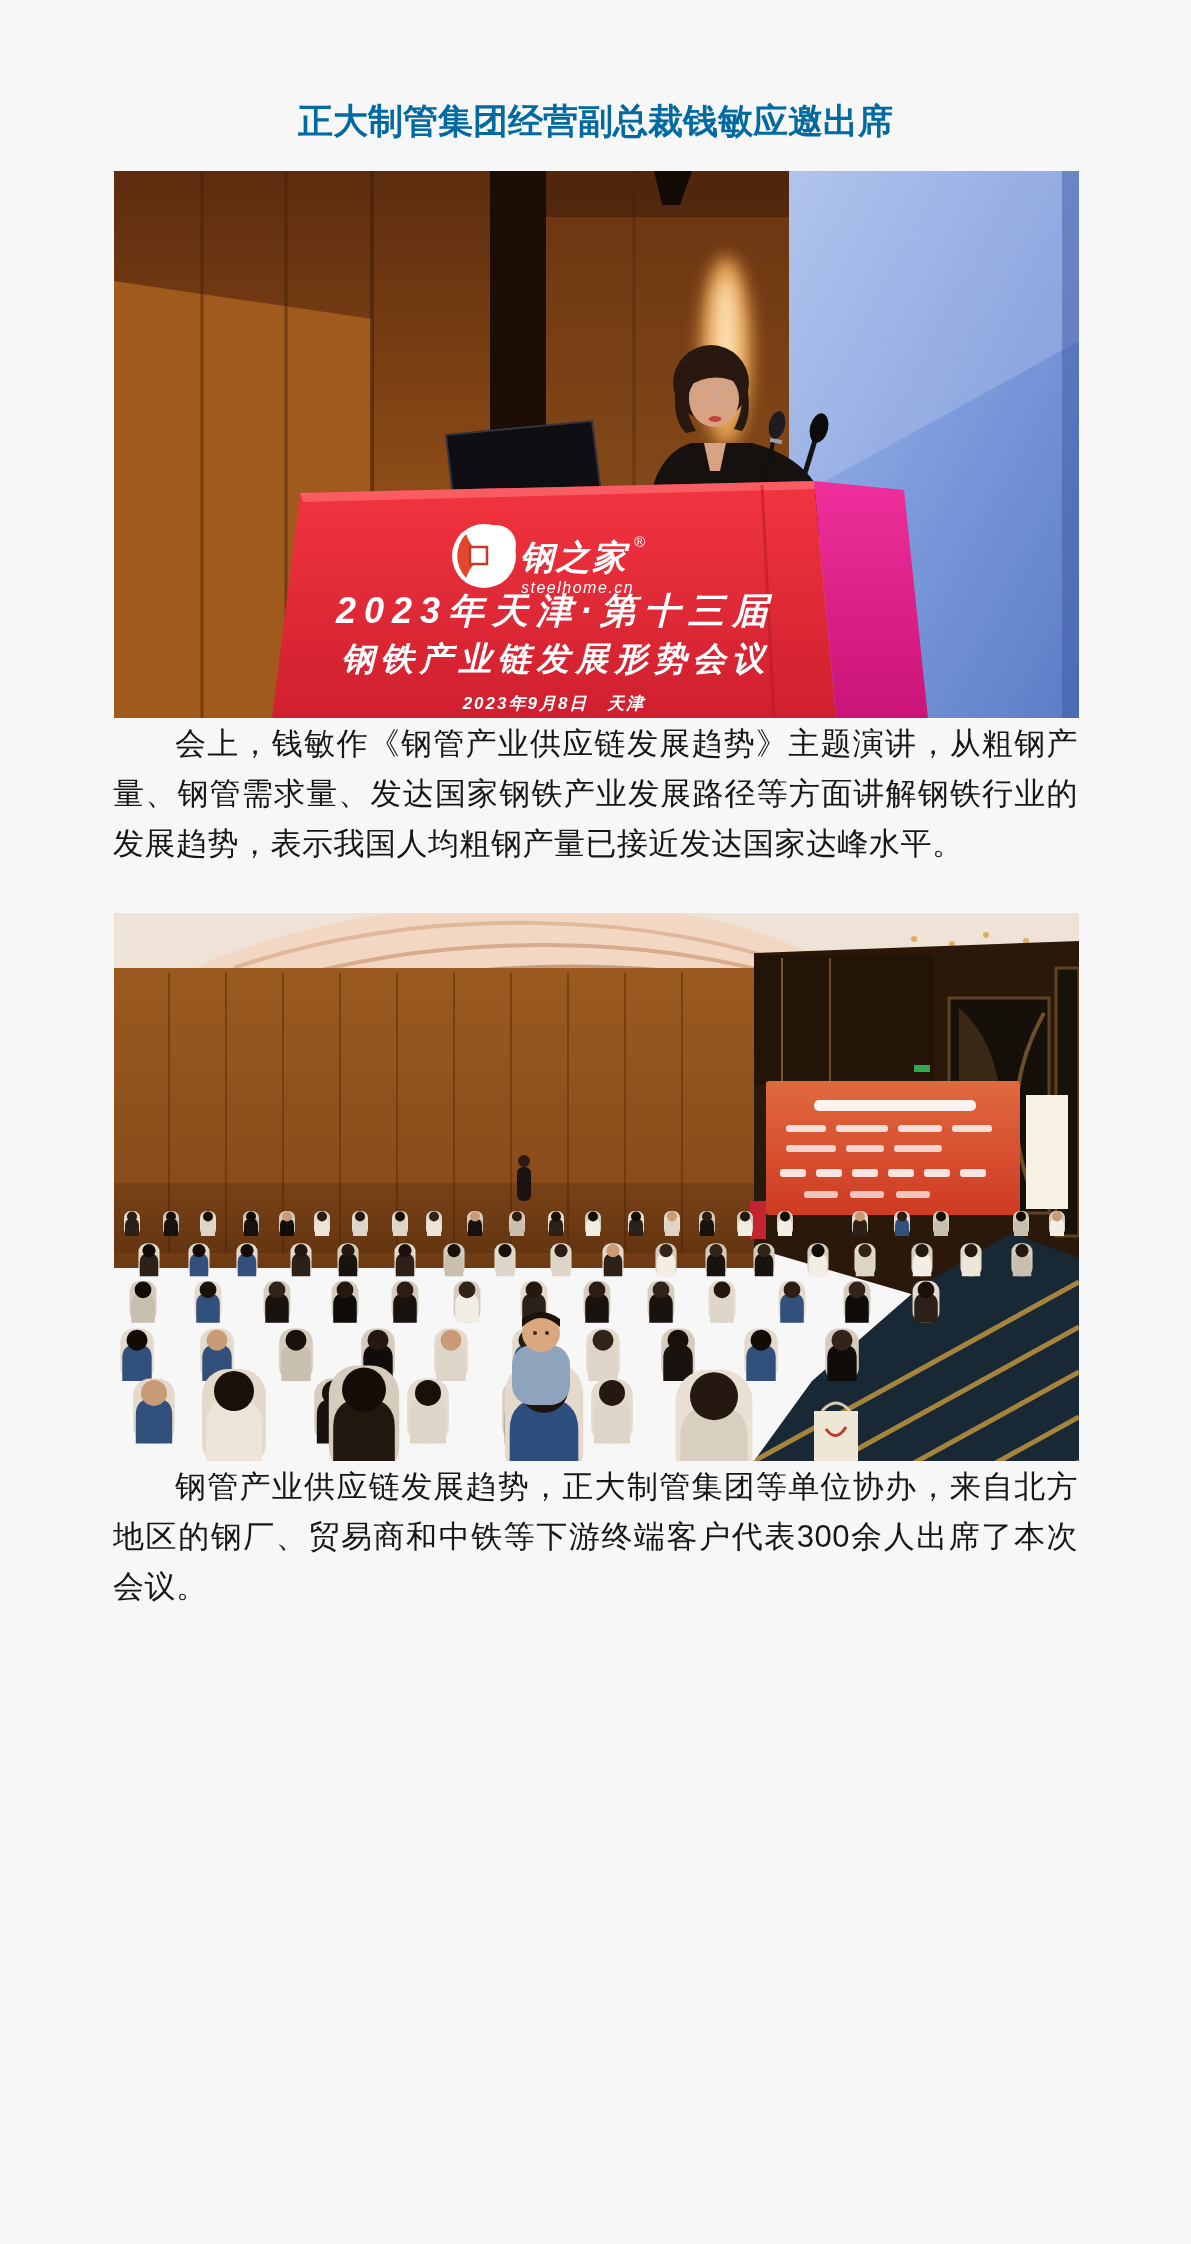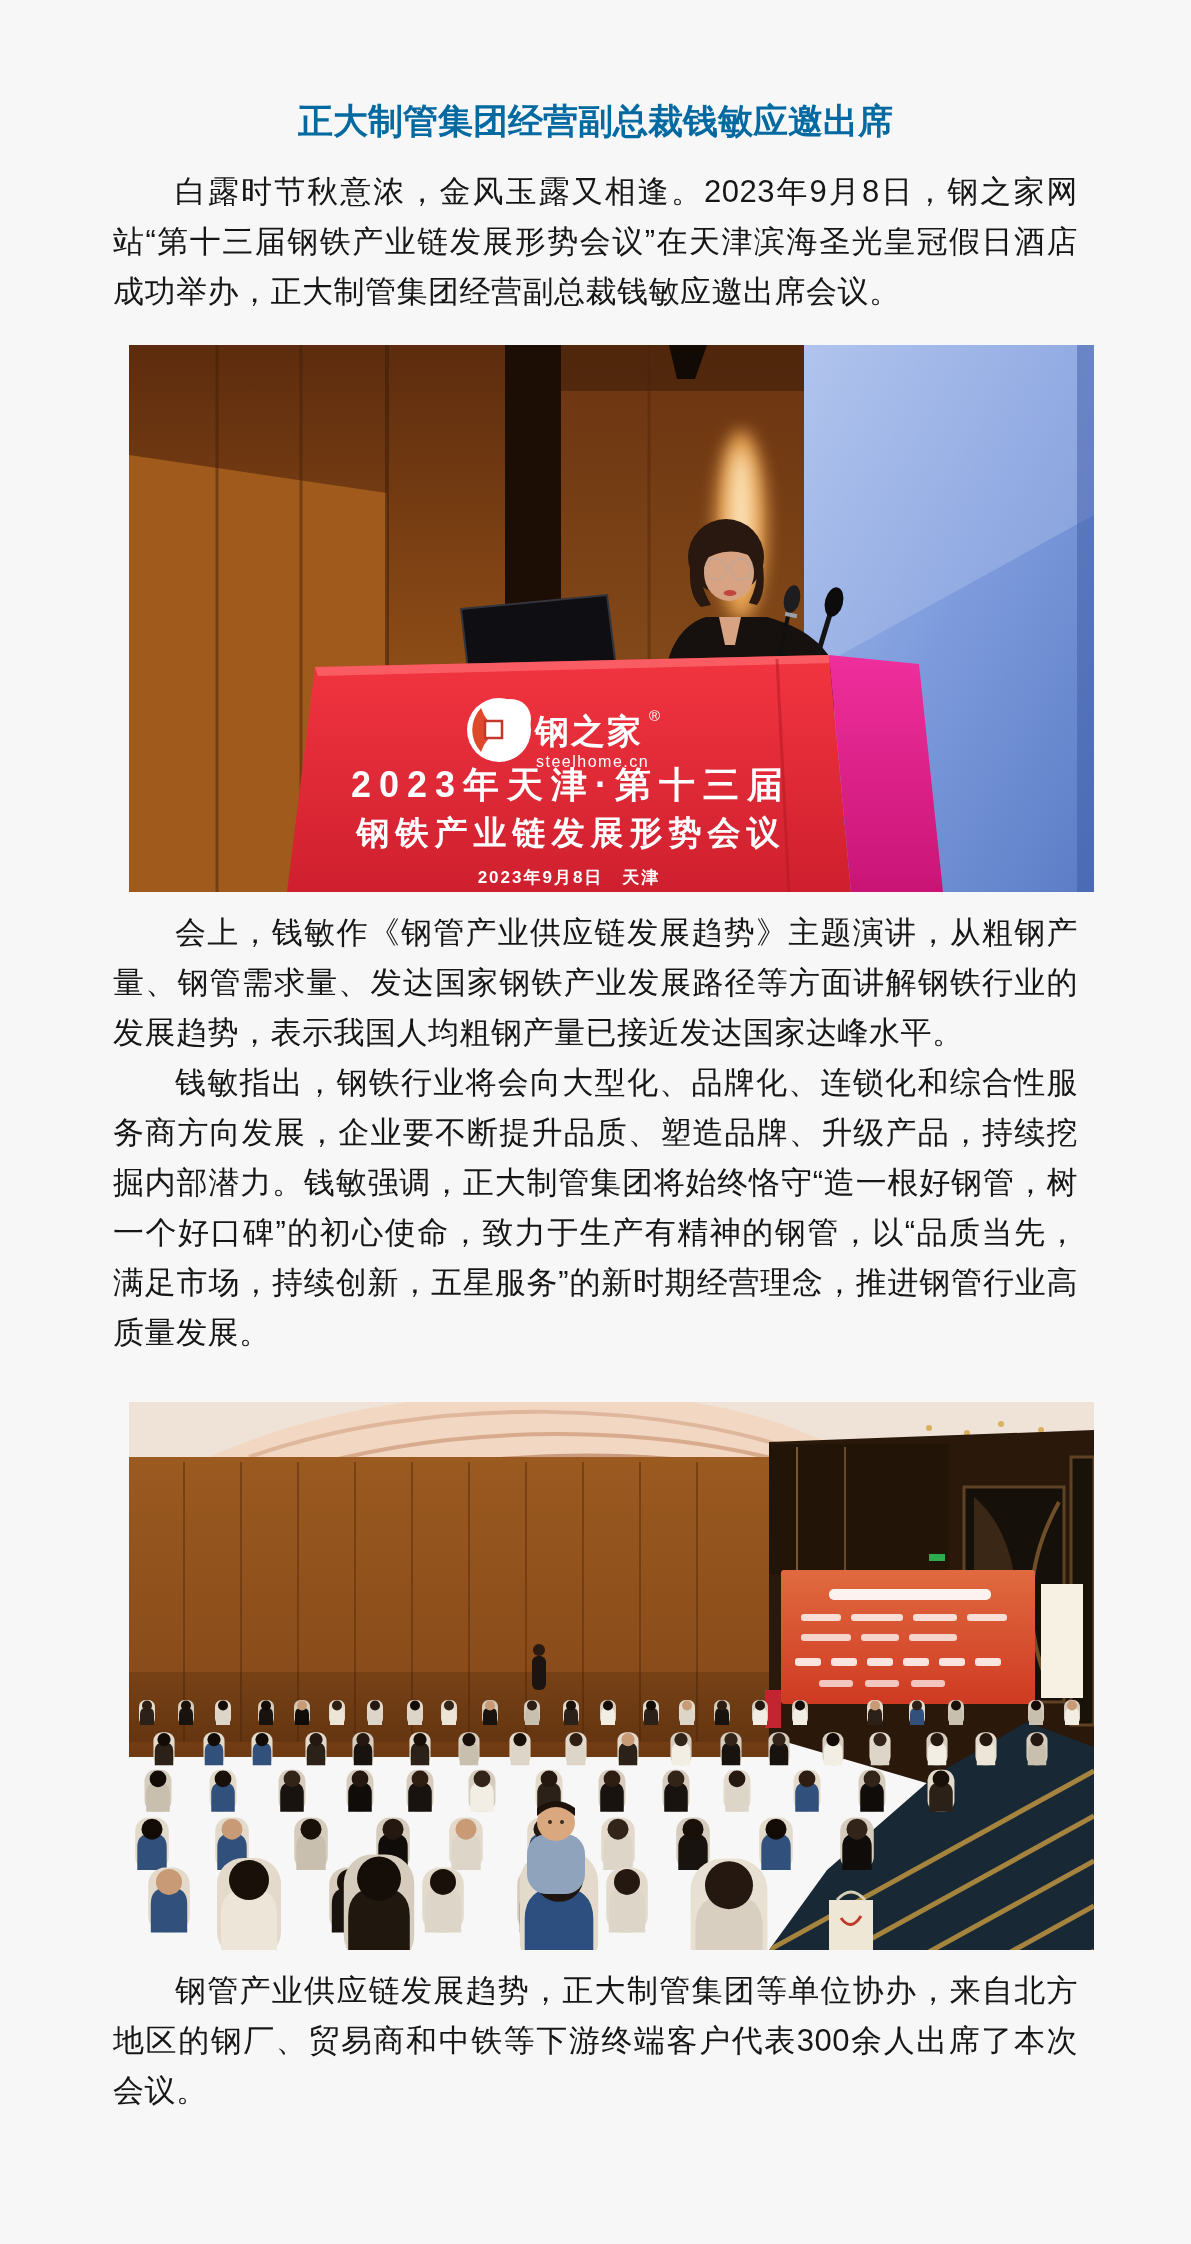--- a/index.html
+++ b/index.html
@@ -14,35 +14,34 @@
   .title div{white-space:nowrap;}
   p.body-par{
     font-size:31px;line-height:50px;margin:0;
     text-align:justify;text-indent:2em;color:#161616;font-weight:400;
     letter-spacing:0.5px;
   }
   .p1{margin-top:66px;}
   .p2{margin-top:46px;}
   .p3{margin-top:54px;}
   .p4{margin-top:36px;}
-  figure{margin:16px;line-height:0;}
+  figure{margin:1px;line-height:0;font-style:italic;}
   .fig1{margin-top:28px;}
   .fig2{margin-top:44px;}
   svg text{font-family:"Liberation Sans","DejaVu Sans",sans-serif;}
 </style>
 </head>
 <body>
 
 <main class="container">
 
   <h1 class="title">
     <div>正大制管集团经营副总裁钱敏应邀出席</div>
   </h1>
 
-  <p class="body-par p1">白露时节秋意浓，金风玉露又相逢。2023年9月8日，钢之家网站“第十三届钢铁产业链发展形势会议”在天津滨海圣光皇冠假日酒店成功举办，正大制管集团经营副总裁钱敏应邀出席会议。</p>
 
   <figure class="fig1">
     <svg width="965" height="547" viewBox="0 0 965 547">
       <defs>
         <linearGradient id="woodL" x1="0" y1="0" x2="0" y2="1">
           <stop offset="0" stop-color="#5d2c0e"></stop>
             <stop offset="0.55" stop-color="#8a4a16"></stop>
             <stop offset="1" stop-color="#a96322"></stop>
         </linearGradient>
         <linearGradient id="woodM" x1="0" y1="0" x2="0" y2="1">
@@ -135,21 +134,20 @@
         </g>
 
         <text x="442" y="452" font-size="36" font-weight="bold" fill="#ffffff" text-anchor="middle" letter-spacing="8">2023年天津·第十三届</text>
         <text x="442" y="499" font-size="33" font-weight="bold" fill="#ffffff" text-anchor="middle" letter-spacing="6">钢铁产业链发展形势会议</text>
         <text x="440" y="538" font-size="17" font-weight="bold" fill="#ffffff" text-anchor="middle" letter-spacing="2">2023年9月8日　天津</text>
       </g>
     </svg>
   </figure>
 
   <p class="body-par p2">会上，钱敏作《钢管产业供应链发展趋势》主题演讲，从粗钢产量、钢管需求量、发达国家钢铁产业发展路径等方面讲解钢铁行业的发展趋势，表示我国人均粗钢产量已接近发达国家达峰水平。</p>
-  <p class="body-par p3">钱敏指出，钢铁行业将会向大型化、品牌化、连锁化和综合性服务商方向发展，企业要不断提升品质、塑造品牌、升级产品，持续挖掘内部潜力。钱敏强调，正大制管集团将始终恪守“造一根好钢管，树一个好口碑”的初心使命，致力于生产有精神的钢管，以“品质当先，满足市场，持续创新，五星服务”的新时期经营理念，推进钢管行业高质量发展。</p>
 
   <figure class="fig2">
     <svg width="965" height="548" viewBox="0 0 965 548">
       <defs>
         <linearGradient id="hallwood" x1="0" y1="0" x2="0" y2="1">
           <stop offset="0" stop-color="#9a5a20"></stop>
             <stop offset="0.7" stop-color="#8a4c1a"></stop>
             <stop offset="1" stop-color="#6e3a12"></stop>
         </linearGradient>
         <linearGradient id="slide" x1="0" y1="0" x2="0" y2="1">

